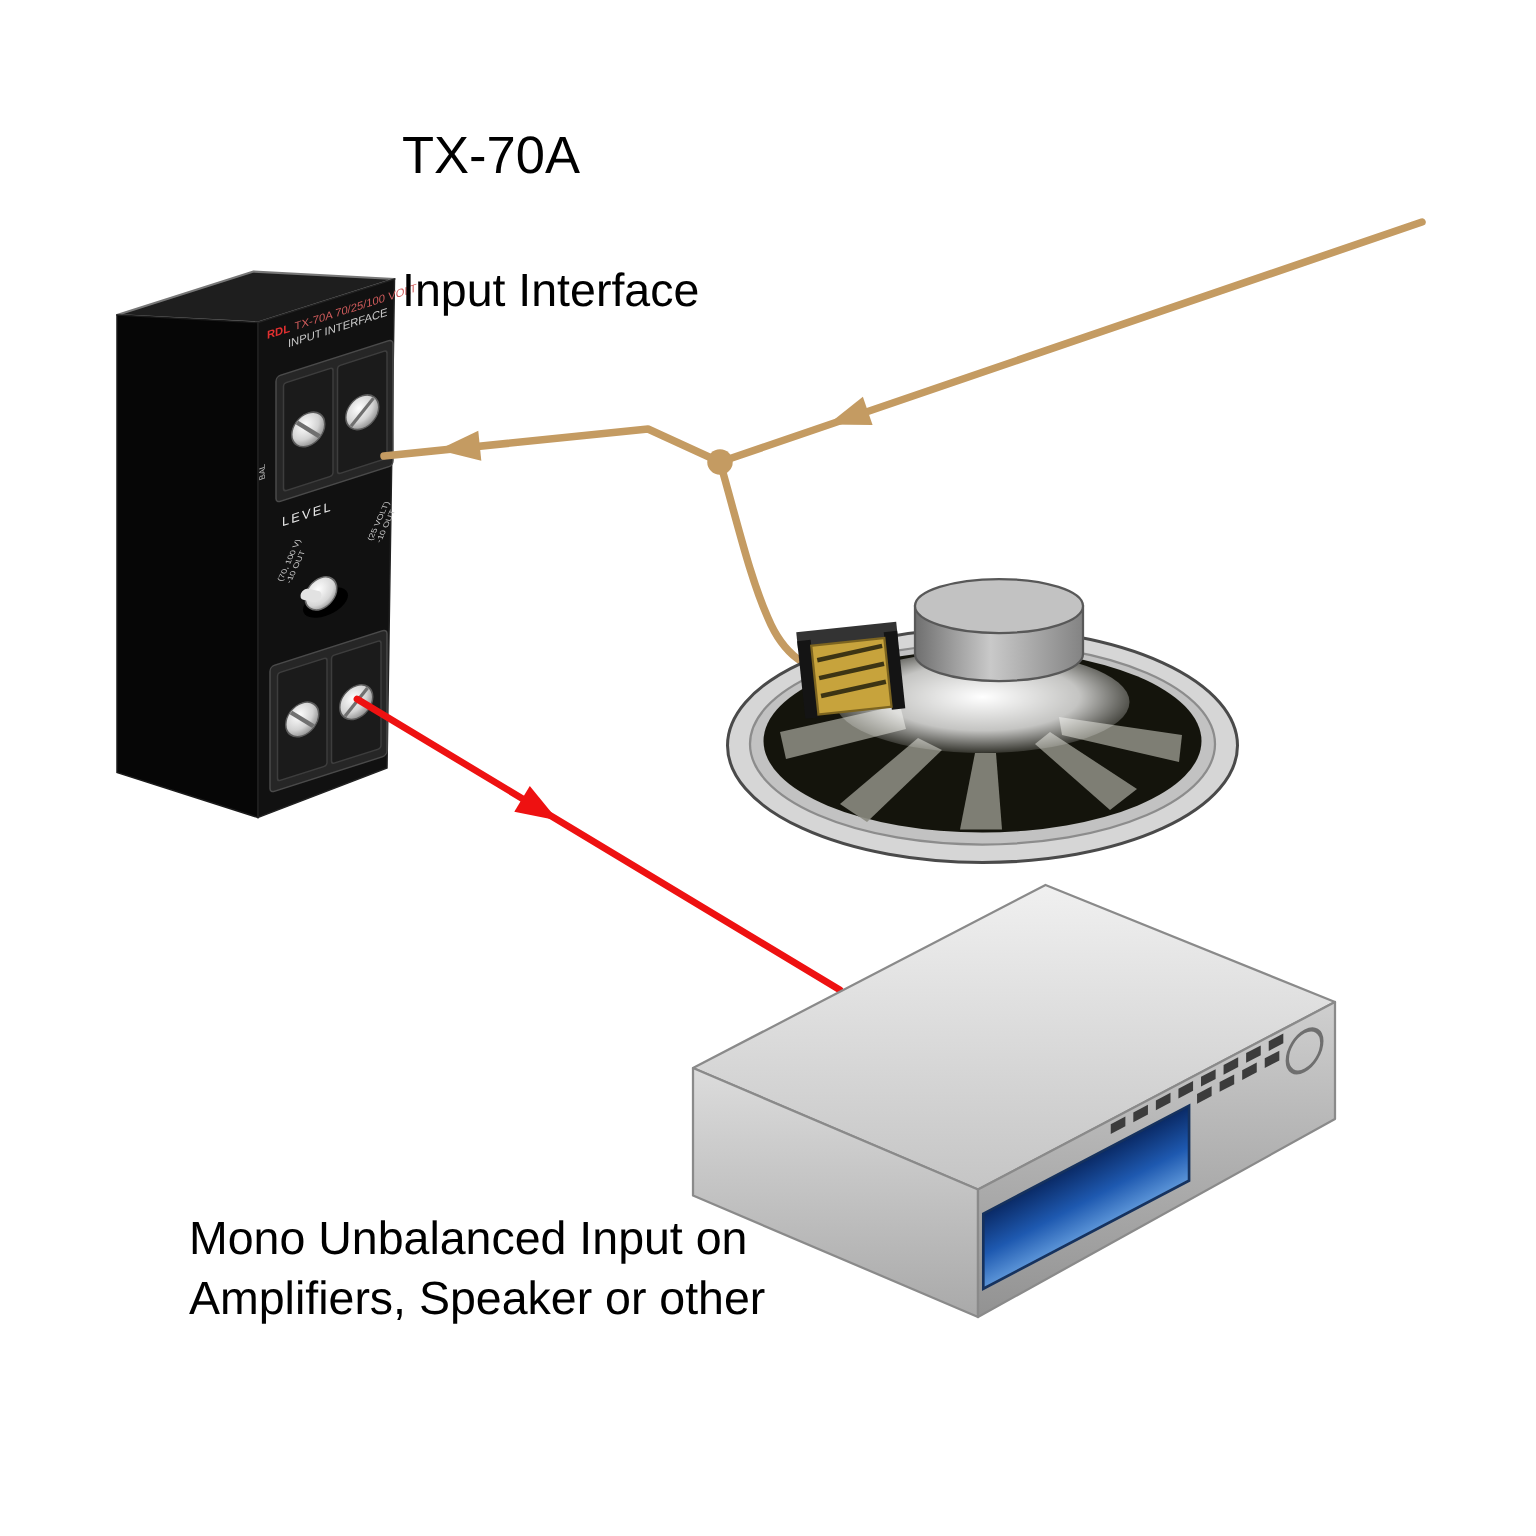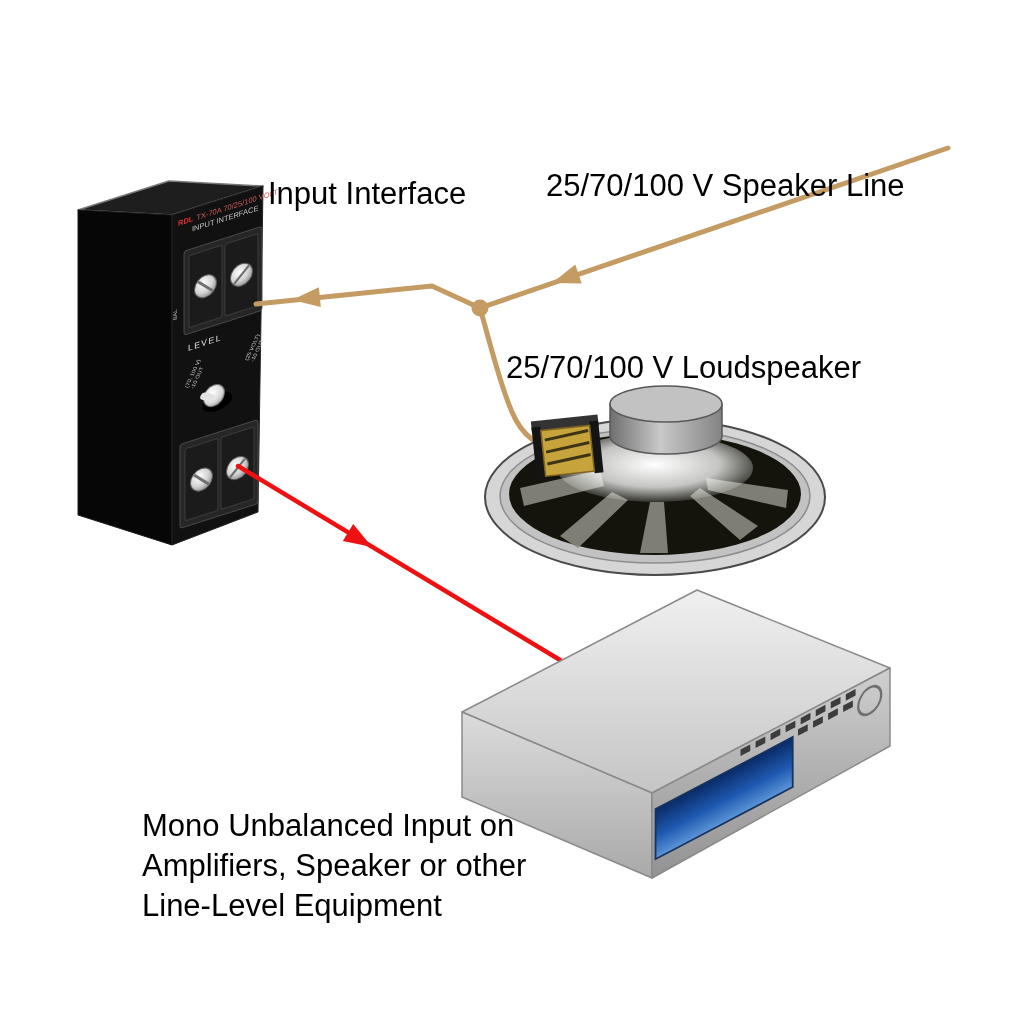--- a/index.html
+++ b/index.html
@@ -2,21 +2,21 @@
 <html><head>
 <meta charset="utf-8">
 <style>
   html,body{margin:0;padding:0;background:#ffffff;}
   .canvas{position:relative;width:1024px;height:1024px;background:#ffffff;
           font-family:"Liberation Sans",sans-serif;overflow:hidden;}
   .canvas svg{position:absolute;left:0;top:0;}
   .label{position:absolute;color:#000;white-space:nowrap;}
   .title-label{font-size:35px;}
   .body-label{font-size:31px;}
-  .caption{position:absolute;color:#000;margin-left:16px;}
+  .caption{position:absolute;color:#000;}
   .caption div{font-size:31px;line-height:40px;white-space:nowrap;}
   text{font-family:"Liberation Sans",sans-serif;}
 </style>
 </head>
 <body>
 
 <div class="canvas">
 
 <svg width="1024" height="1024" viewBox="0 0 1024 1024">
   <defs>
@@ -163,25 +163,23 @@
         <rect x="165" y="13" width="11" height="6.5"></rect>
             <rect x="182" y="13" width="11" height="6.5"></rect>
             <rect x="199" y="13" width="11" height="6.5"></rect>
             <rect x="216" y="13" width="11" height="6.5"></rect>
       </g>
       <circle cx="246" cy="22" r="13" fill="none" stroke="#6f6f6f" stroke-width="2.5"></circle>
     </g>
   </g>
 </svg>
 
+  <div class="label title-label" style="left:268px;top:84px">TX-70A</div>
   <div class="label body-label" style="left:268px;top:176px">Input Interface</div>
 
-  <div class="label body-label" style="left:546px;top:168px">25/70/100 V Speaker Line</div>
 
-  <div class="label body-label" style="left:506px;top:350px">25/70/100 V Loudspeaker</div>
 
   <div class="caption" style="left:126px;top:806px">
     <div>Mono Unbalanced Input on</div>
     <div>Amplifiers, Speaker or other</div>
-    <div>Line-Level Equipment</div>
   </div>
 
 </div>
 
 </body></html>

